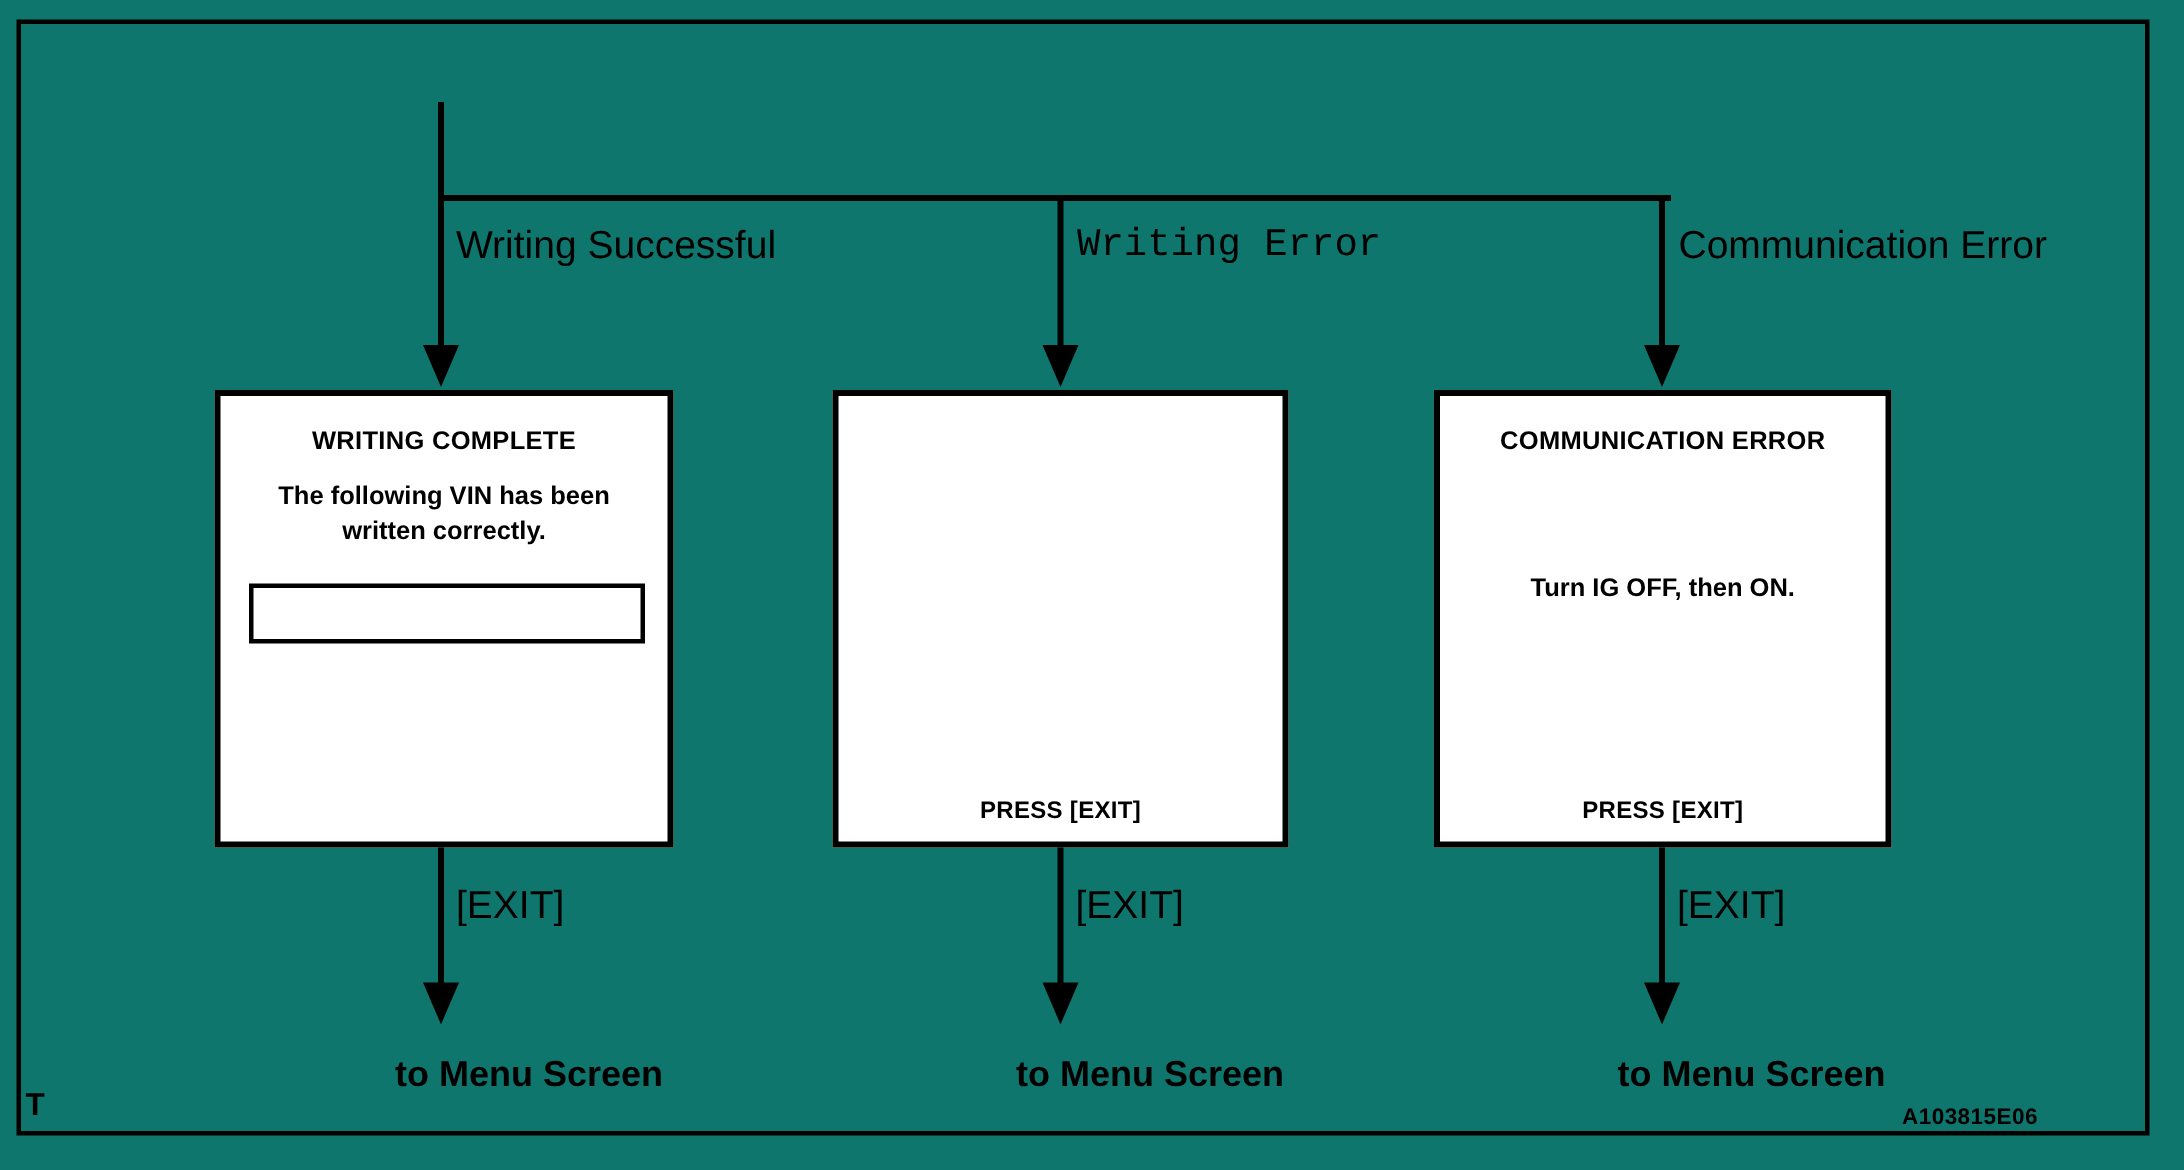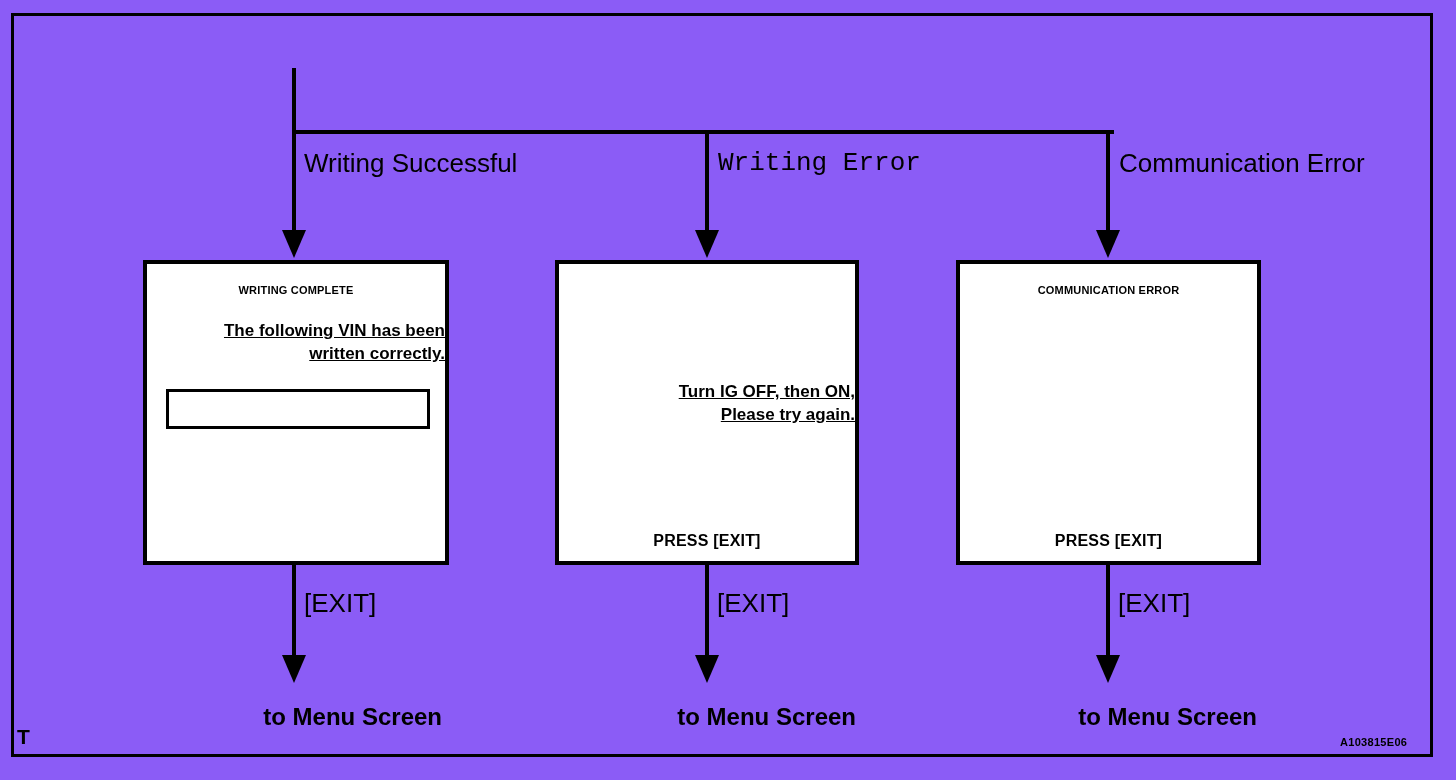--- a/index.html
+++ b/index.html
@@ -9,21 +9,21 @@
   }
   body {
     font-family: "Liberation Sans", sans-serif;
     -webkit-font-smoothing: none;
   }
 
   #page {
     position: relative;
     width: 1456px;
     height: 780px;
-    background: #8b5cf6;
+    background: #0f766e;
     overflow: hidden;
   }
 
   
   .frame {
     position: absolute;
     left: 11px;
     top: 13px;
     width: 1422px;
     height: 744px;
@@ -36,23 +36,23 @@
     position: absolute;
     left: 17px;
     top: 726px;
     font-size: 21px;
     font-weight: bold;
     color: #000000;
     line-height: 1;
   }
   .corner-code {
     position: absolute;
-    left: 1340px;
+    left: 1268px;
     top: 737px;
-    font-size: 11px;
+    font-size: 15px;
     font-weight: bold;
     letter-spacing: 0.3px;
     color: #000000;
     line-height: 1;
     white-space: nowrap;
   }
 
   
   .vline {
     position: absolute;
@@ -103,38 +103,37 @@
   }
   .box-1 { left: 143px; width: 306px; }
   .box-2 { left: 555px; width: 304px; }
   .box-3 { left: 956px; width: 305px; }
 
   .box-title {
     position: absolute;
     left: 0;
     right: 0;
     text-align: center;
-    font-size: 11px;
+    font-size: 17px;
     font-weight: bold;
     color: #000000;
     line-height: 1.15;
     letter-spacing: 0.2px;
     white-space: pre;
   }
   .box-body {
     position: absolute;
     left: 0;
     right: 0;
-    text-align: right;
+    text-align: center;
     font-size: 17px;
     font-weight: bold;
     color: #000000;
     line-height: 1.35;
     white-space: pre-line;
-    text-decoration: underline;
   }
   .box-footer {
     position: absolute;
     left: 0;
     right: 0;
     text-align: center;
     font-size: 16px;
     font-weight: bold;
     color: #000000;
     line-height: 1;
@@ -190,27 +189,26 @@
   <div class="edge-label" style="left:1119px; top:150px;">Communication Error</div>
 
   <div class="screen-box box-1">
     <div class="box-title b1-title">WRITING COMPLETE</div>
     <div class="box-body b1-body-a">The following VIN has been
 written correctly.</div>
     <div class="b1-field"></div>
   </div>
 
   <div class="screen-box box-2">
-    <div class="box-body b2-body">Turn IG OFF, then ON,
-Please try again.</div>
     <div class="box-footer b2-footer">PRESS [EXIT]</div>
   </div>
 
   <div class="screen-box box-3">
     <div class="box-title b3-title">COMMUNICATION ERROR</div>
+    <div class="box-body b3-body">Turn IG OFF, then ON.</div>
     <div class="box-footer b3-footer">PRESS [EXIT]</div>
   </div>
 
   <div class="vline" style="left:292px; top:565px; height:92px;"></div>
   <div class="arrowhead" style="left:282px; top:655px;"></div>
   <div class="edge-label" style="left:304px; top:590px;">[EXIT]</div>
   <div class="terminal-label" style="left:142px; top:705px; width:300px;">to Menu Screen</div>
 
   <div class="vline" style="left:705px; top:565px; height:92px;"></div>
   <div class="arrowhead" style="left:695px; top:655px;"></div>

